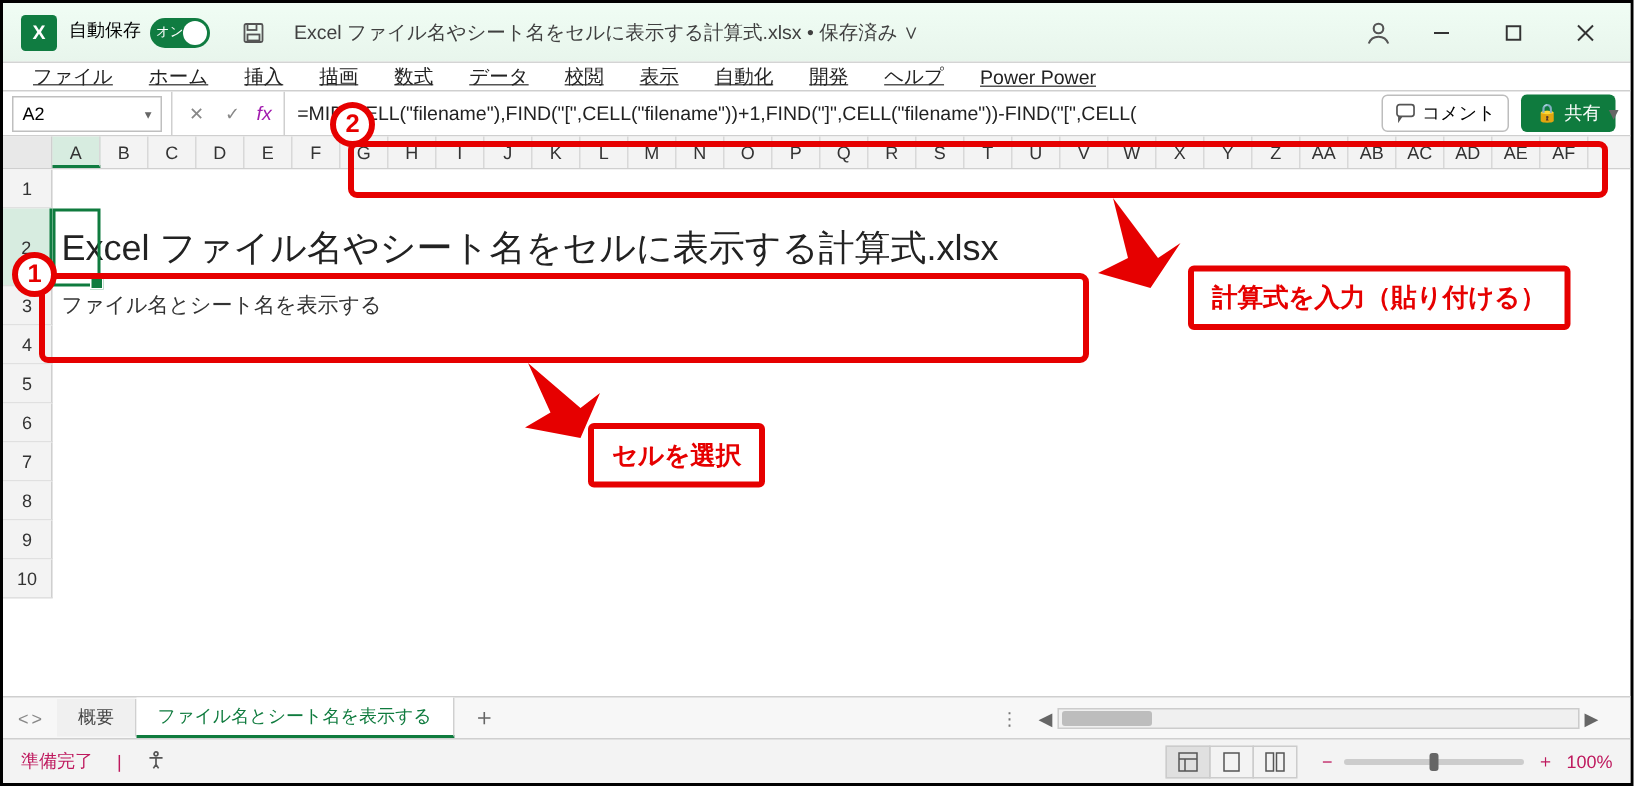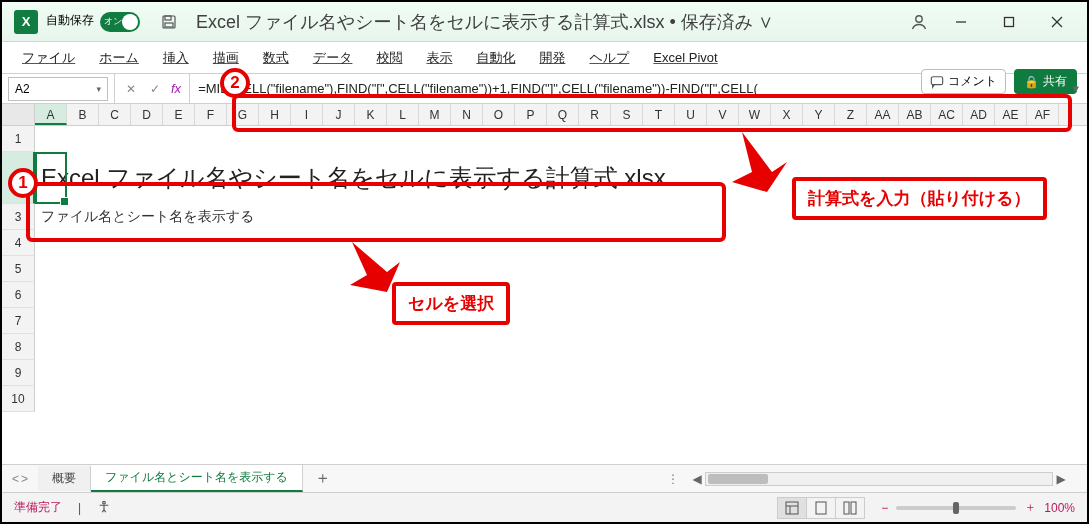--- a/index.html
+++ b/index.html
@@ -37,29 +37,29 @@
       position:relative;
       display:flex; align-items:center;
     }
     .toggle-label { color:#fff; font-size:9px; padding-left:4px;}
     .toggle::after {
       content:""; position:absolute; right:2px; top:2px;
       width:16px; height:16px; background:#fff; border-radius:50%;
     }
     .qat { display:flex; align-items:center; gap:10px; margin:0 12px;}
     .qat-icon { width:18px; height:18px; display:flex; align-items:center; justify-content:center; color:#404040;}
-    .title-text { color:#404040; font-size:18px; margin-left:6px;}
+    .title-text { color:#404040; font-size:13px; margin-left:6px;}
     .title-spacer{flex:1;}
     .title-btns{display:flex; gap:4px; margin-right:4px;}
     .account-icon{width:32px;height:32px;display:flex;align-items:center;justify-content:center;color:#555;}
     .win-btn{width:44px;height:32px;display:flex;align-items:center;justify-content:center;color:#333;}
     .win-btn svg{width:12px;height:12px;}
 
     .ribbon-tabs {
-      height: 32px;
+      height: 19px;
       display:flex; align-items:center;
       padding: 0 10px;
       gap: 4px;
       border-bottom: 1px solid #cfcfcf;
       background:#fff;
       position: relative;
     }
     .rtab { padding: 6px 10px; color:#222; font-size:13px; text-decoration: underline; text-decoration-color: transparent; cursor:default;}
     .rtab.u { text-decoration-color:#555; }
     .rside{margin-left:auto; display:flex; gap:8px; align-items:center;margin-top:48px;}
@@ -186,21 +186,21 @@
   <span class="rtab u">ホーム</span>
   <span class="rtab u">挿入</span>
   <span class="rtab u">描画</span>
   <span class="rtab u">数式</span>
   <span class="rtab u">データ</span>
   <span class="rtab u">校閲</span>
   <span class="rtab u">表示</span>
   <span class="rtab u">自動化</span>
   <span class="rtab u">開発</span>
   <span class="rtab u">ヘルプ</span>
-  <span class="rtab u">Excel Pivot</span>
+  <span class="rtab u">Power Power</span>
   <div class="rside">
     <div class="comment-btn">
       <svg width="14" height="14" viewBox="0 0 16 16" fill="none" stroke="#555" stroke-width="1.3">
           <rect x="1.5" y="2" width="13" height="9" rx="2"></rect>
           <path d="M5 11l-2 3v-3"></path>
         </svg>
       <span>コメント</span>
     </div>
     <div class="share-btn">
       <span>🔒</span>

